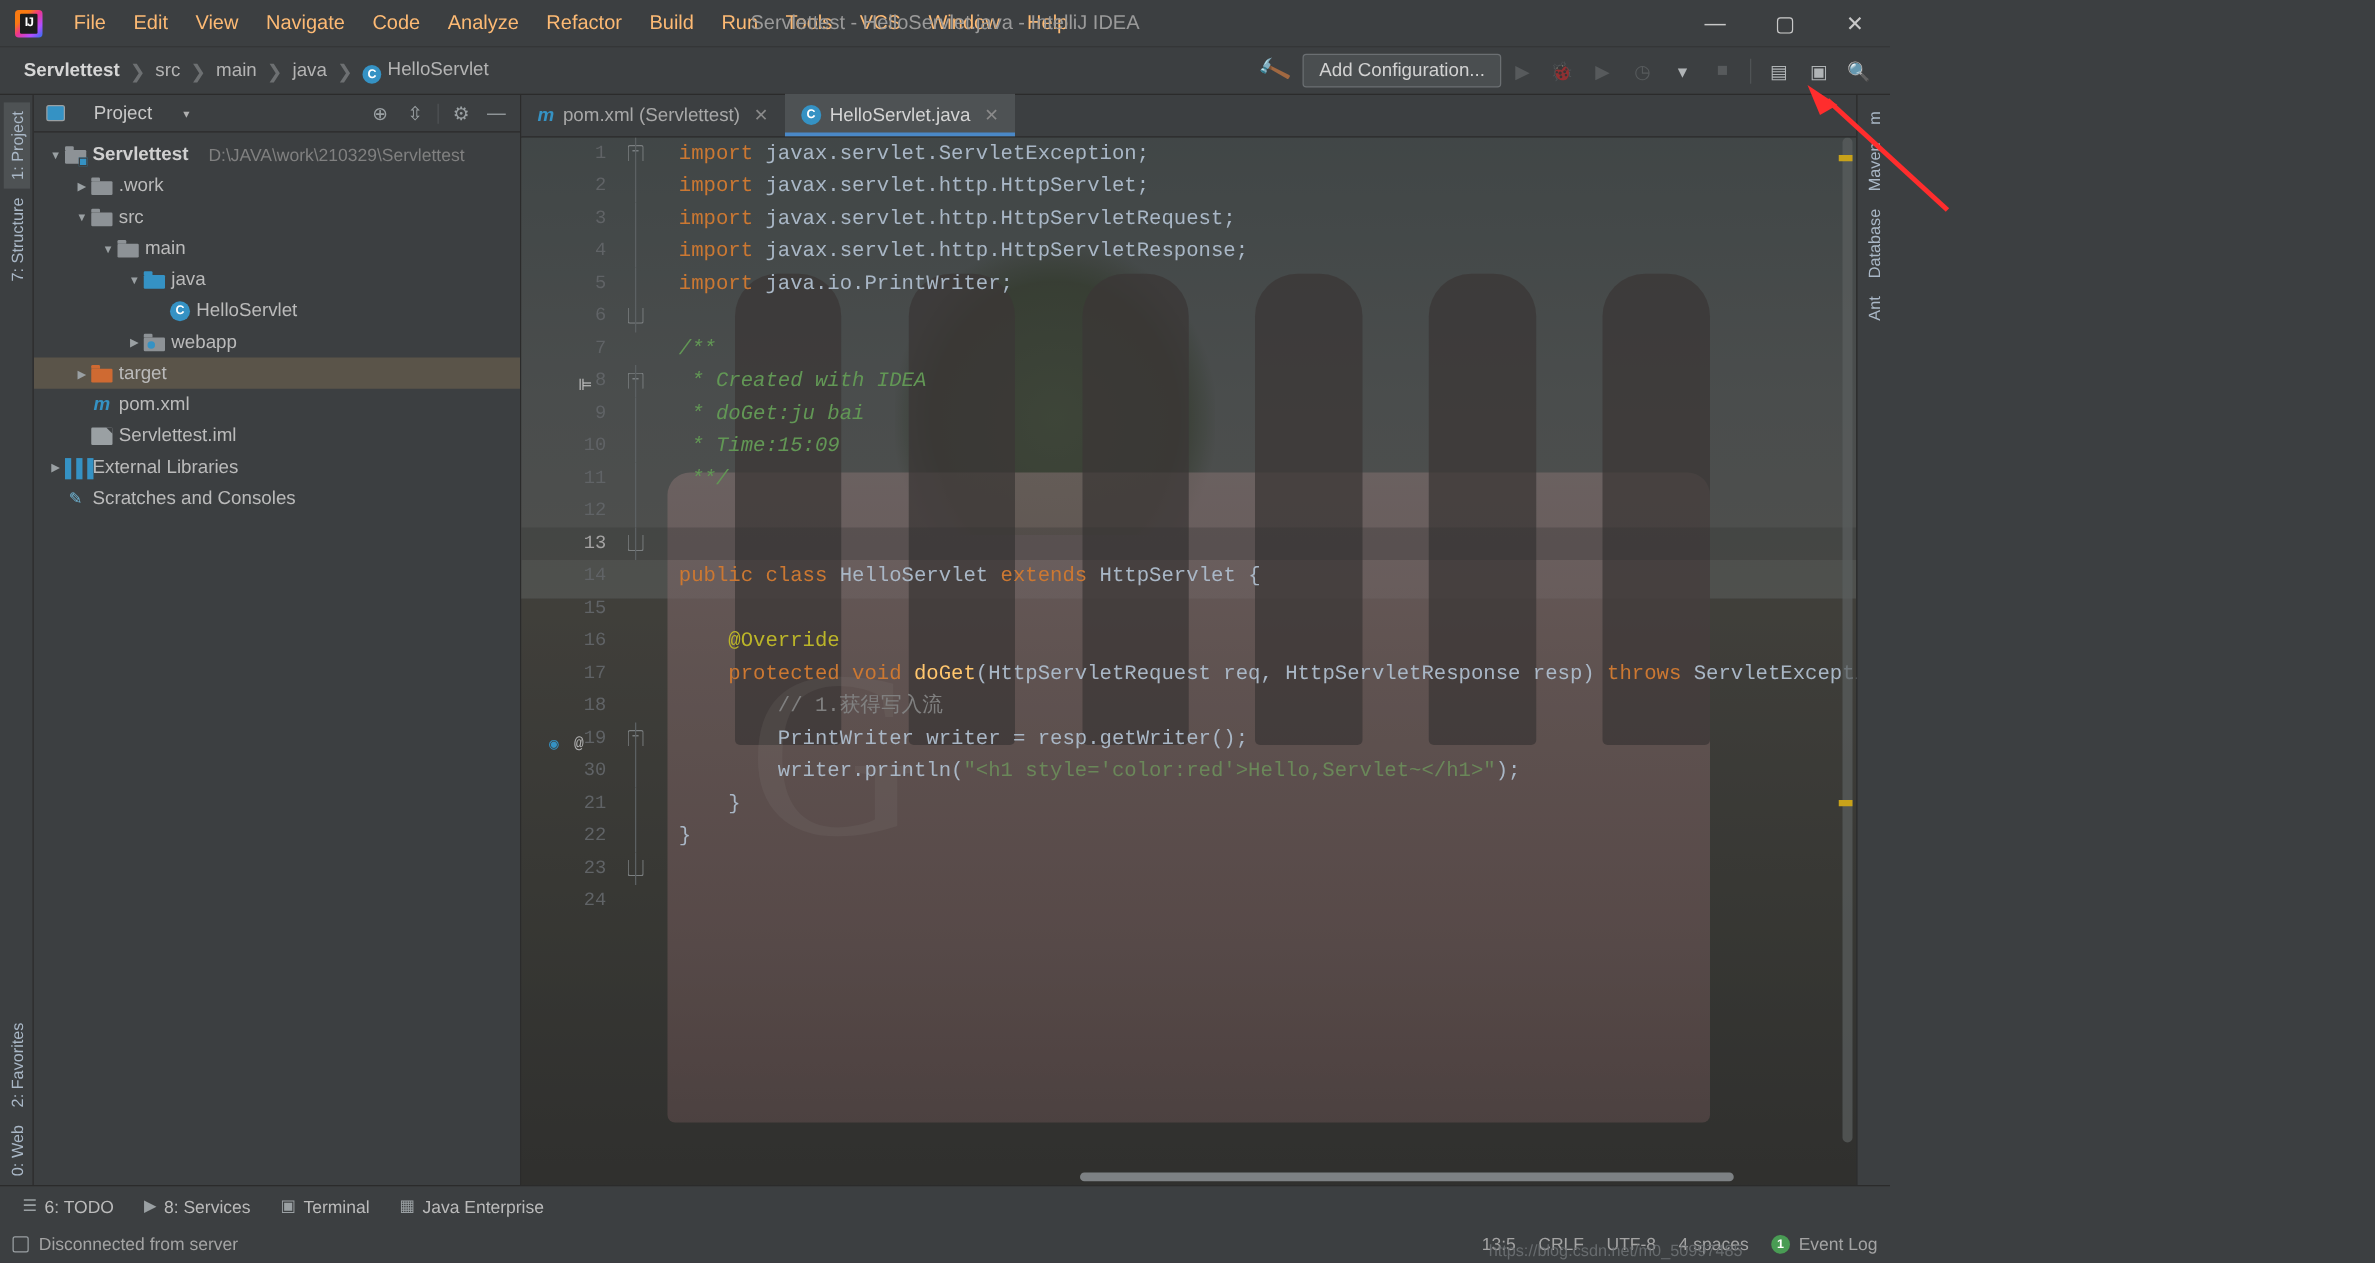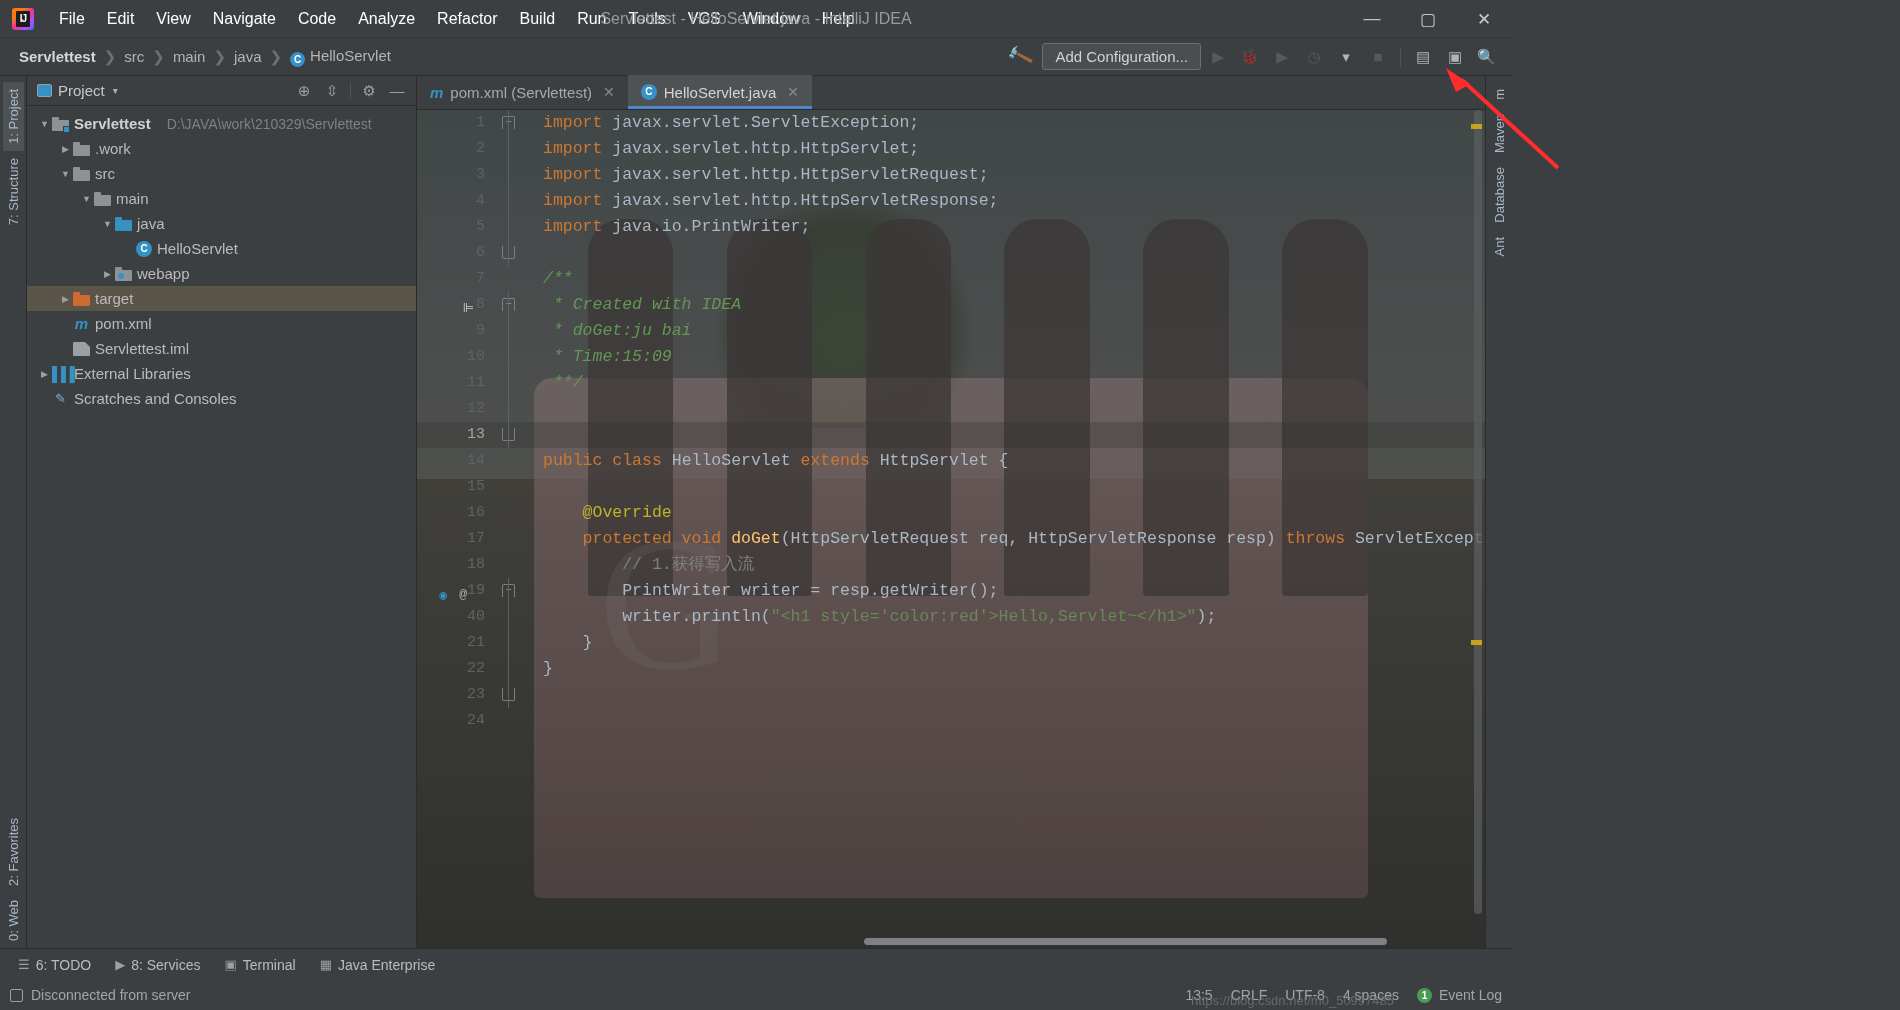--- a/index.html
+++ b/index.html
@@ -29,21 +29,21 @@
     width: 22px; height: 22px; margin-left: 12px; margin-right: 14px;
     position: relative; flex: 0 0 22px;
   }
   .ij-logo .sq { position: absolute; inset: 0; border-radius: 3px;
     background: linear-gradient(135deg,#f97a12 0%,#f97a12 28%,#ed358c 48%,#b24dff 75%,#2b71f0 100%); }
   .ij-logo .ij { position: absolute; left: 4px; top: 3px; width: 14px; height: 16px;
     background: #1c1c1c; border-radius: 1px; color:#fff; font-size: 10px; font-weight: bold;
     line-height: 16px; text-align:center; letter-spacing:-1px;}
   .menubar { display: flex; align-items: center; gap: 0px; }
   .menu-item {
-    color: #ffffff; font-size: 16px; padding: 5px 11px; cursor: default;
+    color: #fdba74; font-size: 16px; padding: 5px 11px; cursor: default;
     white-space: nowrap; line-height: 20px;
   }
   .win-title {
     position: absolute; left: 0; right: 0; text-align: center;
     color: #9a9a9a; font-size: 16px; pointer-events: none;
   }
   .win-buttons { position: absolute; right: 0; top: 0; height: 38px; display: flex; align-items: center; }
   .win-btn { width: 56px; height: 38px; display: flex; align-items: center; justify-content: center;
     color: #c8c8c8; font-size: 17px; }
 
@@ -96,21 +96,21 @@
   }
   .vtab.sel { background: #4e5254; }
   .vstrip .spacer { flex: 1; }
 
   
   .project-panel {
     width: 390px; flex: 0 0 390px; background: #3c3f41;
     display: flex; flex-direction: column; border-right: 1px solid #2b2b2b;
   }
   .pp-head {
-    height: 30px; display: flex; align-items: center; padding: 0 6px 0 10px; gap: 6px;
+    height: 30px; display: flex; align-items: center; padding: 0 6px 0 10px; gap: 23px;
     border-bottom: 1px solid #2b2b2b;
   }
   .pp-ico {
     width: 15px;height:13px;border:1.5px solid #9aa0a3;border-radius:2px;background:#3592c4;
   }
   .pp-title { color:#c8c8c8; font-size: 15px; }
   .pp-caret { color:#b0b0b0; font-size: 10px; margin-left:2px; }
   .pp-actions { margin-left:auto; display:flex; align-items:center; gap:2px; }
   .pa { width:26px;height:24px;display:flex;align-items:center;justify-content:center;color:#9aa0a3;font-size:15px;}
   .pa-sep { width:1px;height:16px;background:#4f5355;margin:0 3px;}
@@ -524,21 +524,21 @@
                   <span class="num">18</span>
                 </div>
                 <div class="gl">
                   <span class="num">19</span>
                   <span class="fold start">−</span>
                   <span class="bar"></span>
                   <span class="atico">@</span>
                   <span class="runico">◉</span>
                 </div>
                 <div class="gl">
-                  <span class="num">40</span>
+                  <span class="num">30</span>
                   <span class="bar"></span>
                 </div>
                 <div class="gl">
                   <span class="num">21</span>
                   <span class="bar"></span>
                 </div>
                 <div class="gl">
                   <span class="num">22</span>
                   <span class="bar"></span>
                 </div>

